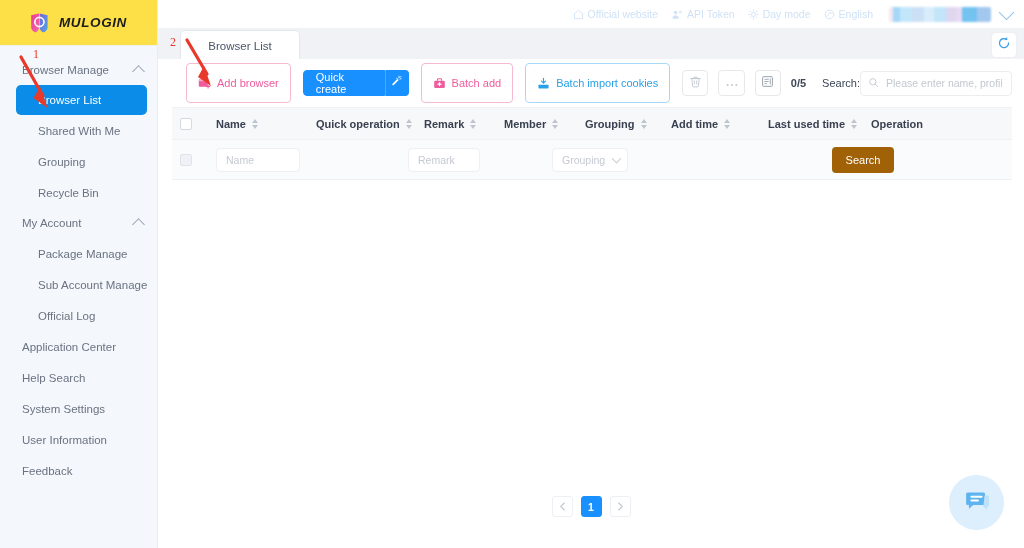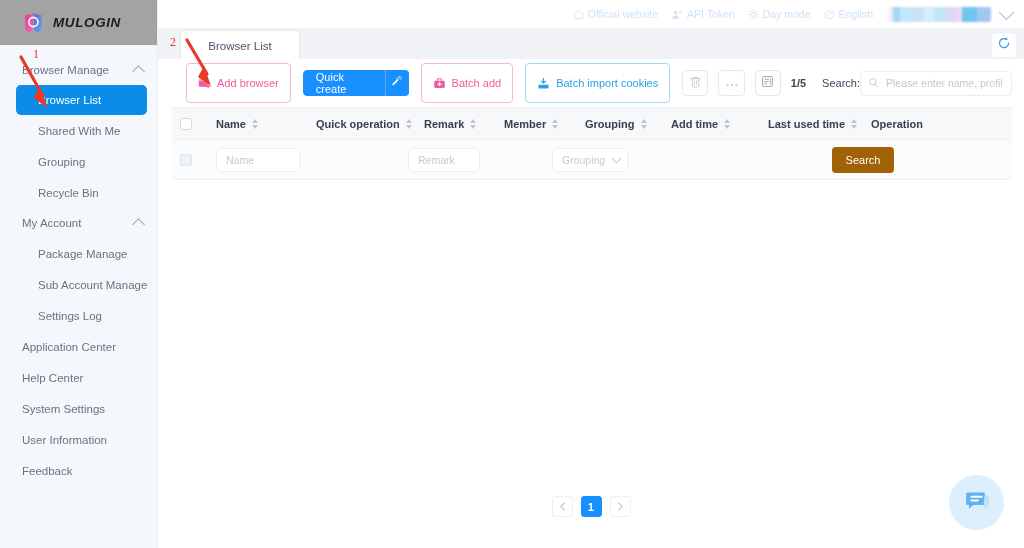--- a/index.html
+++ b/index.html
@@ -16,22 +16,22 @@
   
   #sidebar {
     position: absolute; left: 0; top: 0;
     width: 158px; height: 548px;
     background: #f4f8fd;
     border-right: 1px solid #e9eef5;
   }
   #logo-area {
     height: 46px;
     display: flex; align-items: center;
-    padding-left: 22px;
-    background: #a3a3a3;
+    padding-left: 28px;
+    background: #fde047;
     border-bottom: 1px solid #f0f0f0;
   }
   #logo-mark { width: 24px; height: 24px; flex: 0 0 24px; }
   #logo-text {
     margin-left: 7px;
     font-size: 13.5px;
     font-weight: bold;
     font-style: italic;
     letter-spacing: 0.6px;
     color: #1d1d1f;
@@ -405,28 +405,28 @@
       <span class="glabel">My Account</span>
       <span class="chev"></span>
     </div>
     <div class="nav-item">
       <span>Package Manage</span>
     </div>
     <div class="nav-item">
       <span>Sub Account Manage</span>
     </div>
     <div class="nav-item">
-      <span>Settings Log</span>
+      <span>Official Log</span>
     </div>
 
     <div class="nav-item top">
       <span>Application Center</span>
     </div>
     <div class="nav-item top">
-      <span>Help Center</span>
+      <span>Help Search</span>
     </div>
     <div class="nav-item top">
       <span>System Settings</span>
     </div>
     <div class="nav-item top">
       <span>User Information</span>
     </div>
     <div class="nav-item top">
       <span>Feedback</span>
     </div>
@@ -585,21 +585,21 @@
             <rect x="2" y="2" width="12" height="12" rx="1.3" fill="none" stroke="#9aa0ab" stroke-width="1.2"></rect>
             <line x1="4.2" y1="5.3" x2="9.5" y2="5.3" stroke="#9aa0ab" stroke-width="1.1"></line>
             <line x1="4.2" y1="8" x2="9.5" y2="8" stroke="#9aa0ab" stroke-width="1.1"></line>
             <line x1="4.2" y1="10.7" x2="7.5" y2="10.7" stroke="#9aa0ab" stroke-width="1.1"></line>
             <line x1="11.4" y1="4.2" x2="11.4" y2="11.8" stroke="#9aa0ab" stroke-width="1.1"></line>
           </svg>
         </span>
       </div>
 
       <div id="toolbar-right">
-        <span id="count-label">1/5</span>
+        <span id="count-label">0/5</span>
         <span id="search-label">Search:</span>
         <div id="search-box">
           <span>
             <svg width="11" height="11" viewBox="0 0 16 16">
               <circle cx="7" cy="7" r="4.6" fill="none" stroke="#c3c7cf" stroke-width="1.3"></circle>
               <line x1="10.4" y1="10.4" x2="14" y2="14" stroke="#c3c7cf" stroke-width="1.3" stroke-linecap="round"></line>
             </svg>
           </span>
           <input type="text" value="" placeholder="Please enter name, profileID" style="">
         </div>

